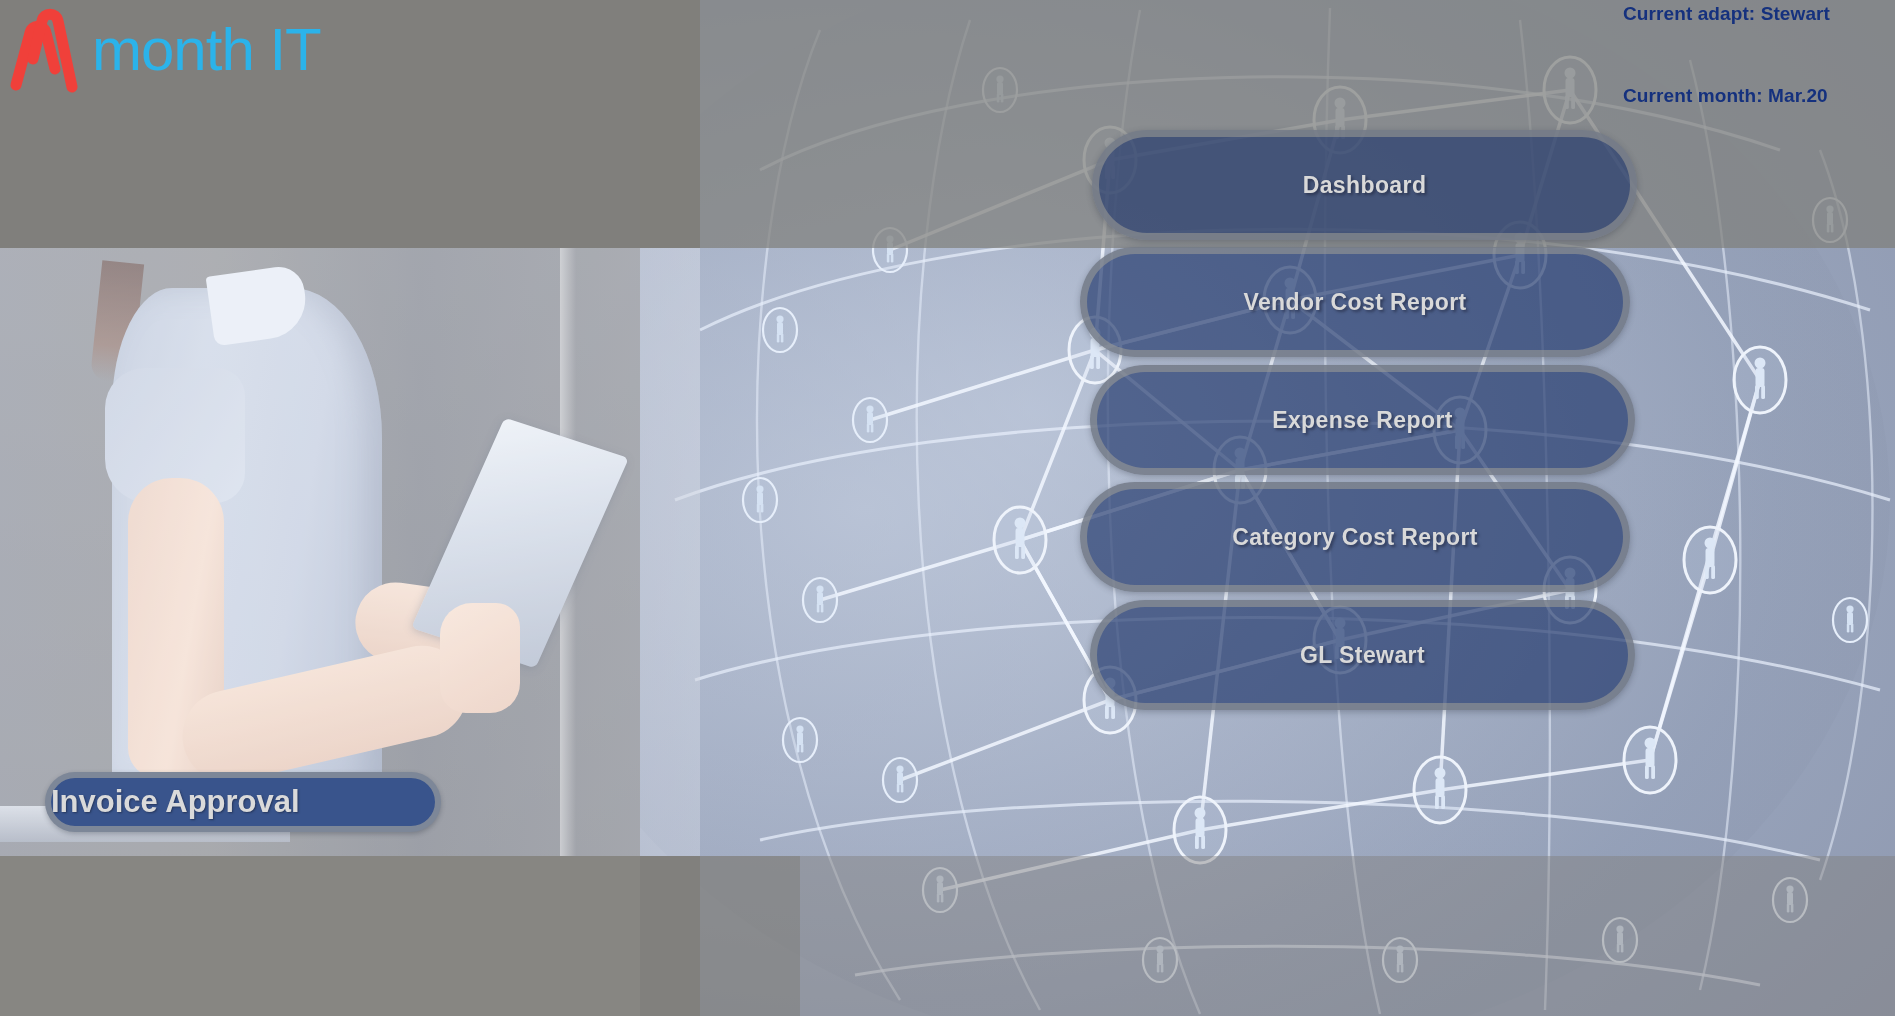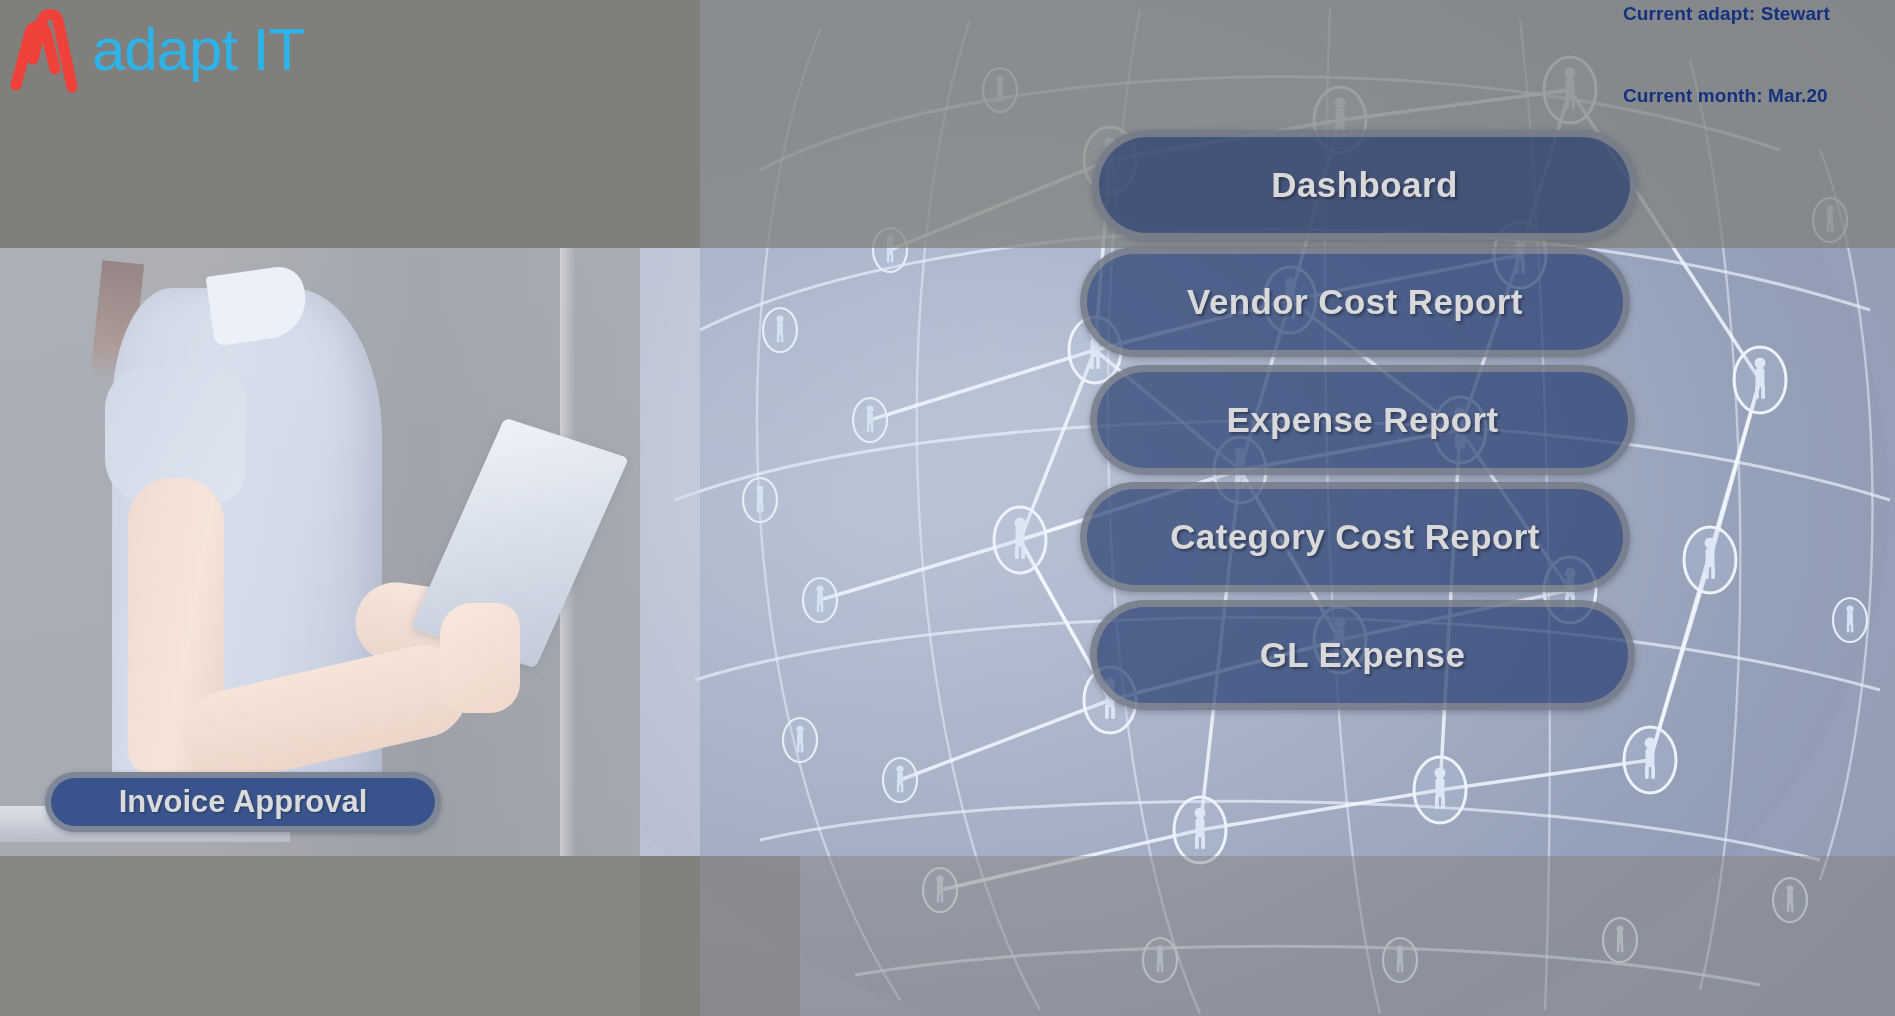--- a/index.html
+++ b/index.html
@@ -249,21 +249,21 @@
     box-shadow: 0 2px 6px rgba(40,45,60,.30);
     display: flex;
     align-items: center;
     justify-content: center;
     cursor: pointer;
     box-sizing: border-box;
     backdrop-filter: saturate(115%);
   }
   .menu-btn .label {
     color: #d9d9d9;
-    font-size: 35px;
+    font-size: 23px;
     font-weight: bold;
     letter-spacing: .4px;
     text-shadow: 2px 2px 3px rgba(25,30,50,.55);
     white-space: nowrap;
     user-select: none;
   }
   .mb0 { left: 12px;  top: 0px;   width: 545px; }
   .mb1 { left: 0px;   top: 117px; width: 550px; }
   .mb2 { left: 10px;  top: 235px; width: 545px; }
   .mb3 { left: 0px;   top: 352px; width: 550px; }
@@ -275,21 +275,20 @@
     left: 45px;
     top: 772px;
     width: 396px;
     height: 60px;
     border-radius: 30px;
     border: 6px solid rgba(168,166,160,.62);
     background: #39548c;
     box-sizing: border-box;
     display: flex;
     align-items: center;
-    justify-content: center;
     cursor: pointer;
     box-shadow: 0 2px 5px rgba(40,45,60,.3);
   }
   .invoice-btn .label {
     color: #dadada;
     font-size: 31px;
     font-weight: bold;
     text-shadow: 1px 1px 2px rgba(20,25,45,.5);
     white-space: nowrap;
     user-select: none;
@@ -424,21 +423,21 @@
   <div class="veil-bottom-right"></div>
   <div class="veil-bottom-left-sliver"></div>
 
   <div class="logo">
     <svg class="logo-mark" viewBox="0 0 76 86">
       <g fill="none" stroke="#f0403a" stroke-width="11" stroke-linecap="round" stroke-linejoin="round">
         <path d="M10 78 L 24 26 C 26 17, 38 17, 40 26 L 49 62"></path>
         <path d="M66 80 L 52 14 C 50 5, 38 5, 36 14 L 27 52"></path>
       </g>
     </svg>
-    <span class="logo-word" style="color:#2bb3ea">adapt IT</span>
+    <span class="logo-word" style="color:#2bb3ea">month IT</span>
   </div>
 
   <div class="header-info">
     <div class="header-user">Current adapt: Stewart</div>
     <div class="header-month">Current month: Mar.20</div>
   </div>
 
   <div class="menu-stack">
     <div class="menu-btn mb0">
       <span class="label">Dashboard</span>
@@ -446,21 +445,21 @@
     <div class="menu-btn mb2">
       <span class="label">Expense Report</span>
     </div>
     <div class="menu-btn mb1">
       <span class="label">Vendor Cost Report</span>
     </div>
     <div class="menu-btn mb3">
       <span class="label">Category Cost Report</span>
     </div>
     <div class="menu-btn mb4">
-      <span class="label">GL Expense</span>
+      <span class="label">GL Stewart</span>
     </div>
   </div>
 
   <div class="invoice-btn">
     <span class="label">Invoice Approval</span>
   </div>
 
 </div>
 
 </body></html>

